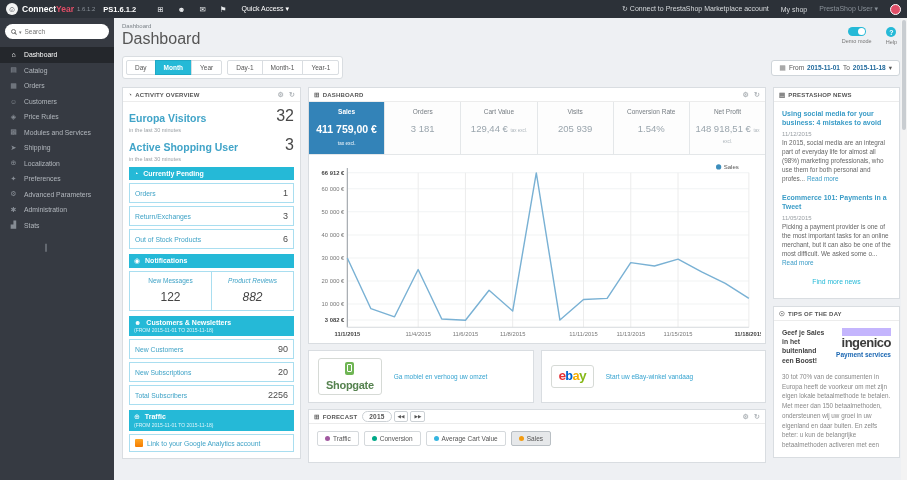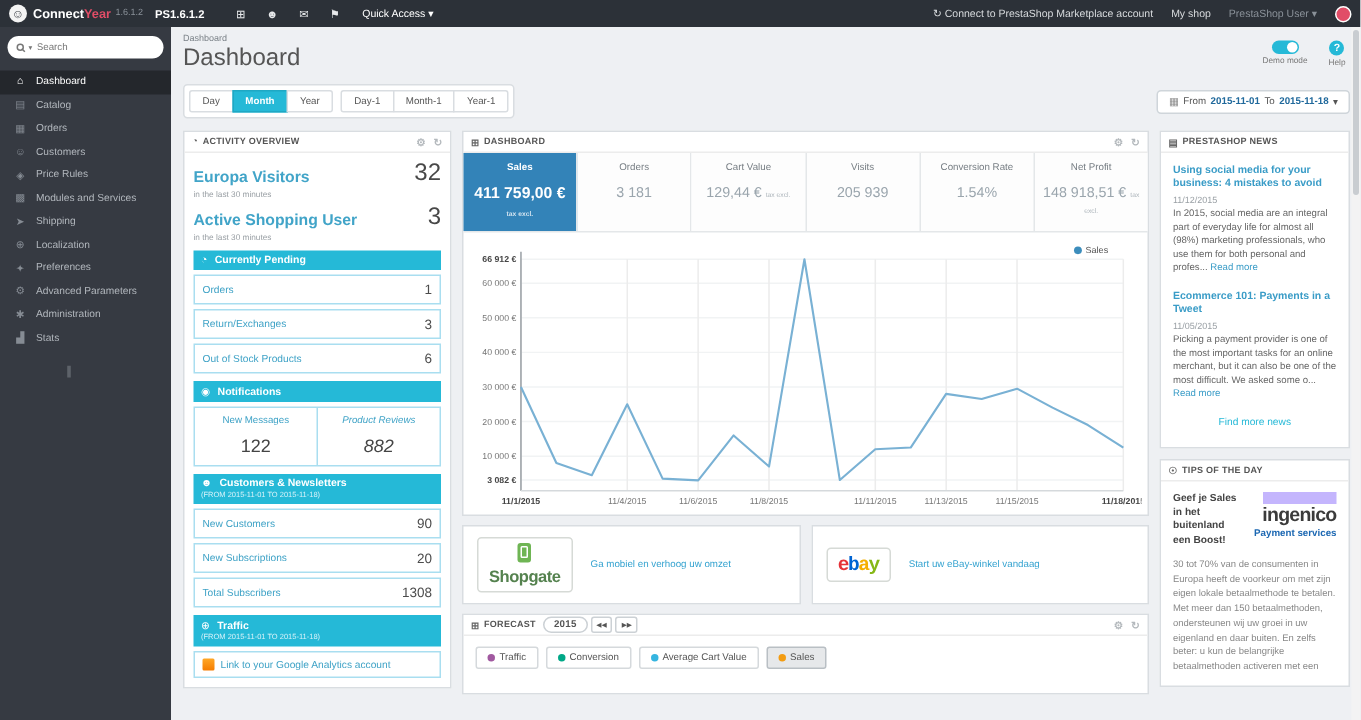--- a/index.html
+++ b/index.html
@@ -340,21 +340,21 @@
           <div class="a-row">
             <span class="a-label">New Customers</span>
               <span class="a-value">90</span>
           </div>
           <div class="a-row">
             <span class="a-label">New Subscriptions</span>
               <span class="a-value">20</span>
           </div>
           <div class="a-row">
             <span class="a-label">Total Subscribers</span>
-              <span class="a-value">1308</span>
+              <span class="a-value">2256</span>
           </div>
 
           <div class="sec-header">
             <span class="sh-icon">⊕</span>
             <span>Traffic</span>
             <div class="sec-sub">(FROM 2015-11-01 TO 2015-11-18)</div>
           </div>
           <div class="a-row" style="justify-content:flex-start;gap:4px;">
             <span class="ga-icon"></span>
             <span class="a-label">Link to your Google Analytics account</span>

